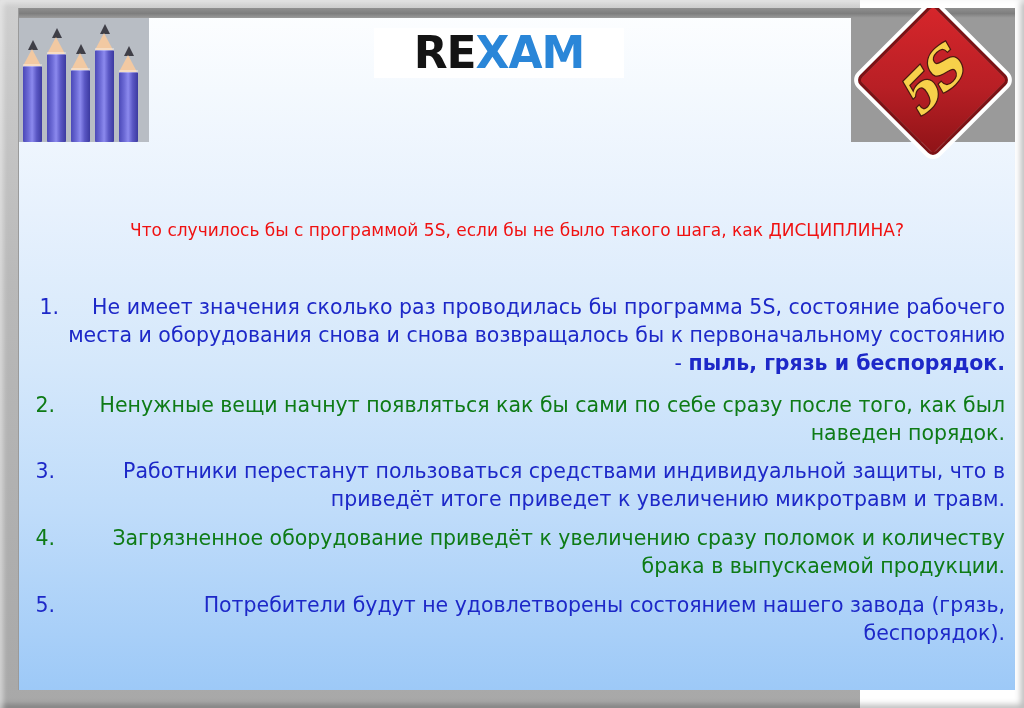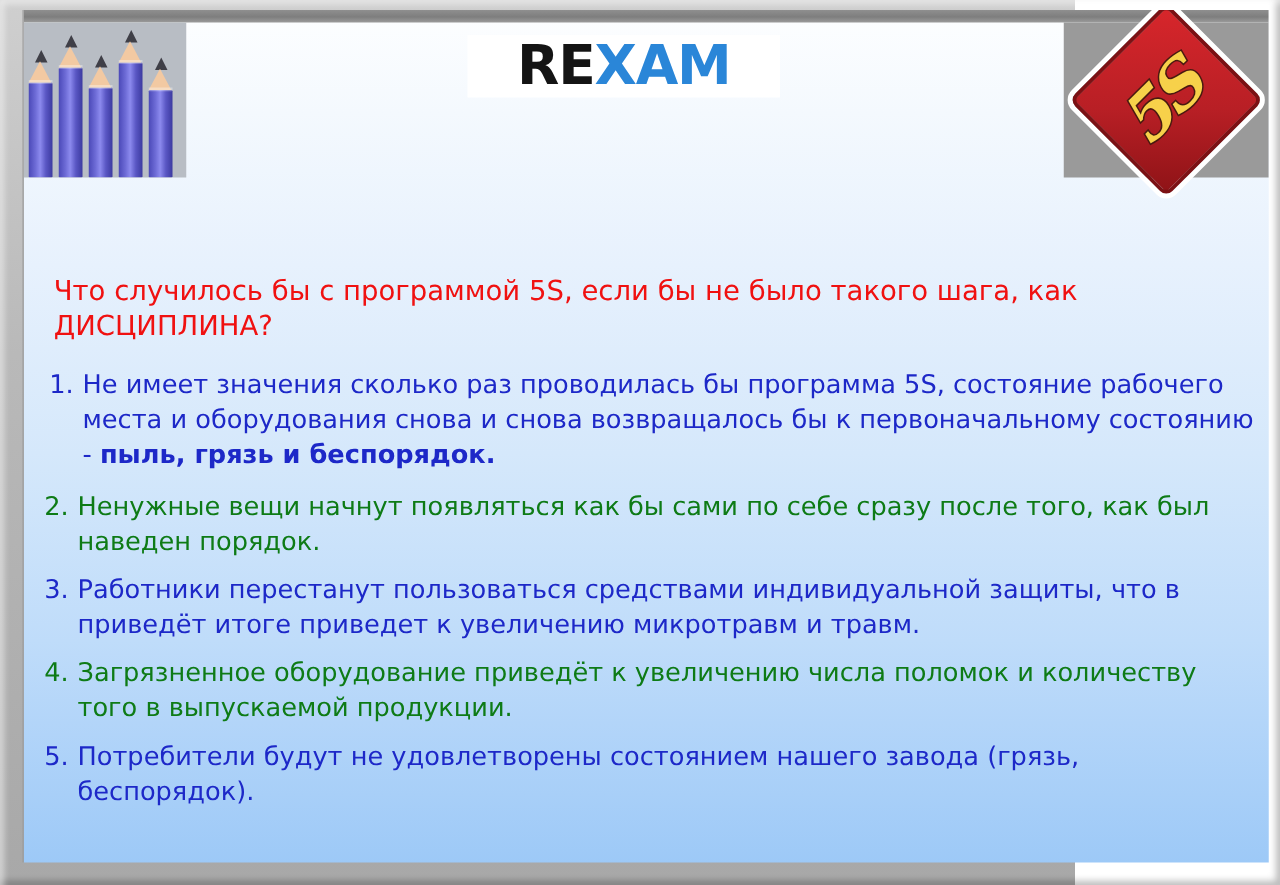--- a/index.html
+++ b/index.html
@@ -216,23 +216,23 @@
     font-size: 19.5px;
     line-height: 1.38;
     color: #0a1a5c;
   }
 
   #question {
     position: absolute;
     left: 24px;
     top: 78px;
     width: 948px;
-    text-align: left;
+    text-align: center;
     font-family: "DejaVu Sans", sans-serif;
-    font-size: 22px;
+    font-size: 17px;
     line-height: 1.25;
     color: #f01111;
   }
 
   #points-list {
     position: absolute;
     left: 10px;
     top: 152px;
     width: 976px;
   }
@@ -243,21 +243,21 @@
     font-size: 20.5px;
     line-height: 1.36;
     margin-bottom: 11px;
   }
   .point-num {
     flex: 0 0 auto;
     width: 30px;
     text-align: right;
     padding-right: 7px;
   }
-  .point-text { flex: 1 1 auto; }
+  .point-text { flex: 1 1 auto; text-align: right; }
   .point-text b { font-weight: 700; }
 
   .c-blue  { color: #1d28c8; }
   .c-green { color: #0e7b16; }
 
   #points-list .point-row:nth-child(1) { margin-bottom: 14px; }
   #points-list .point-row:nth-child(2) .point-num { width: 26px; }
   #points-list .point-row:nth-child(3) .point-num { width: 26px; }
   #points-list .point-row:nth-child(4) .point-num { width: 26px; }
   #points-list .point-row:nth-child(5) .point-num { width: 26px; }
@@ -331,21 +331,21 @@
           <span class="point-text">Ненужные вещи начнут появляться как бы сами по себе сразу после того, как был наведен порядок.</span>
         </div>
 
         <div class="point-row c-blue">
           <span class="point-num">3.</span>
           <span class="point-text">Работники перестанут пользоваться средствами индивидуальной защиты, что в приведёт итоге приведет к увеличению микротравм и травм.</span>
         </div>
 
         <div class="point-row c-green">
           <span class="point-num">4.</span>
-          <span class="point-text">Загрязненное оборудование приведёт к увеличению числа поломок и количеству того в выпускаемой продукции.</span>
+          <span class="point-text">Загрязненное оборудование приведёт к увеличению сразу поломок и количеству брака в выпускаемой продукции.</span>
         </div>
 
         <div class="point-row c-blue">
           <span class="point-num">5.</span>
           <span class="point-text">Потребители будут не удовлетворены состоянием нашего завода (грязь, беспорядок).</span>
         </div>
 
       </div>
     </div>
   </div>

